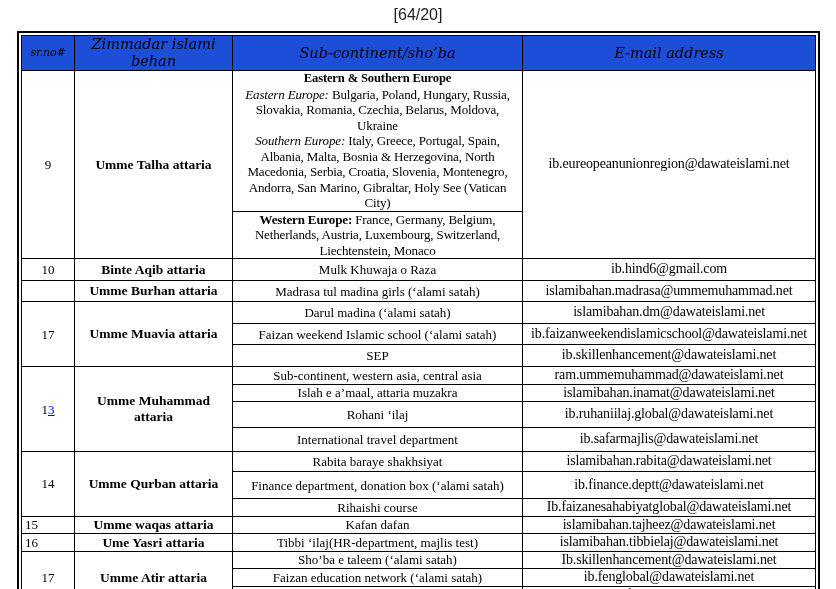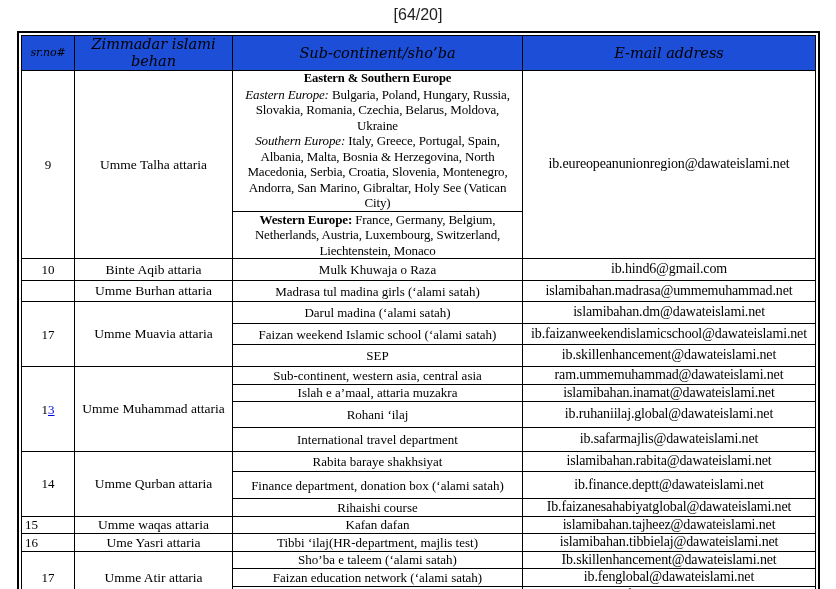--- a/index.html
+++ b/index.html
@@ -8,21 +8,21 @@
     font-family:"Liberation Sans",sans-serif;font-size:16px;color:#1f1f1f;}
   .table-frame{position:absolute;left:17px;top:31px;border:2px solid #000;padding:2px;background:#fff;}
   table{border-collapse:collapse;table-layout:fixed;width:794px;}
   td{border:1px solid #000;text-align:center;vertical-align:middle;font-size:13px;
     padding:0 2px;line-height:1.18;}
   
   tr.hrow td{background:#1d4ed8;font-family:"DejaVu Serif",serif;font-style:italic;
     font-weight:normal;font-size:14.5px;height:22px;}
   tr.hrow td.srhdr{font-size:11px;letter-spacing:-0.2px;}
   
-  td.name{font-weight:normal;font-size:13.5px;}
+  td.name{font-weight:bold;font-size:13.5px;}
   td.email{font-size:14px;letter-spacing:-0.15px;}
   td.shoba{font-size:13px;margin-left:14px;}
   td.left{text-align:left;padding-left:3px;margin-left:44px;}
   .europe{font-size:12px;line-height:15.5px;letter-spacing:-0.15px;}
   .europe .title{font-weight:bold;font-size:12.6px;}
   .bold{font-weight:bold;}
   .ital{font-style:italic;}
   .link{color:#0000ee;text-decoration:underline;cursor:pointer;}
   
   tr.rh22{height:22px}tr.rh21{height:21px}tr.rh20{height:20px}

